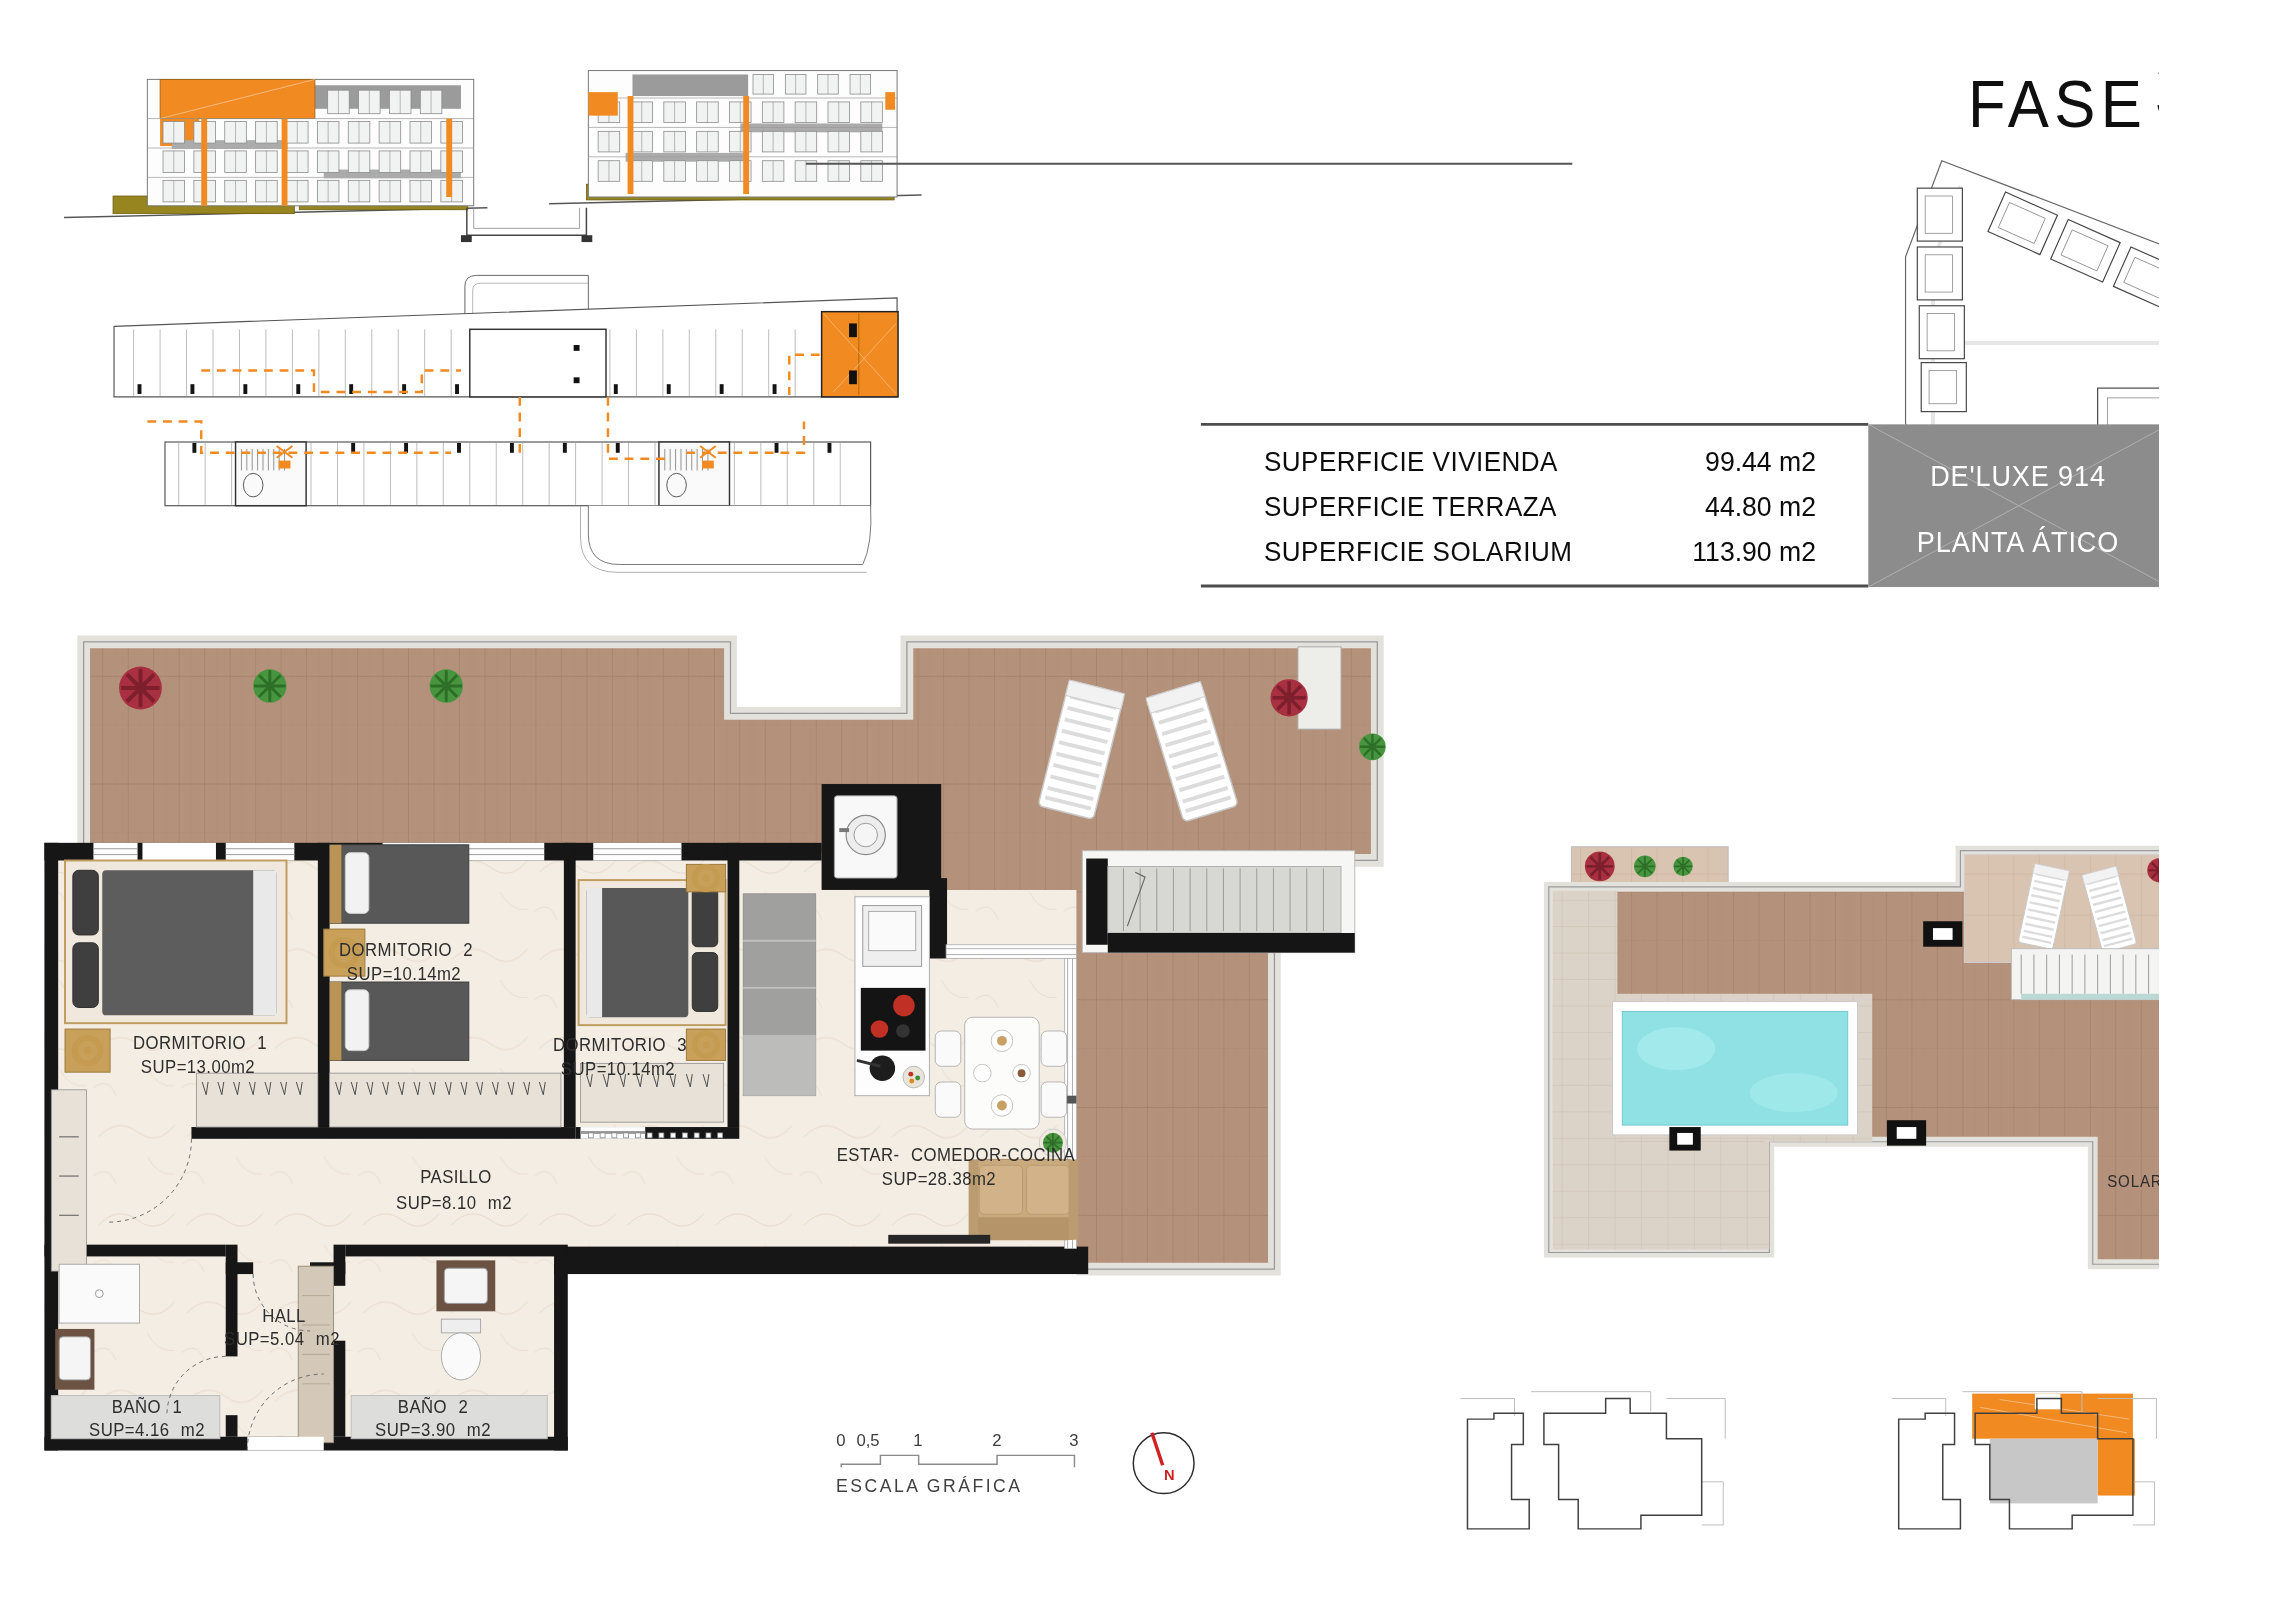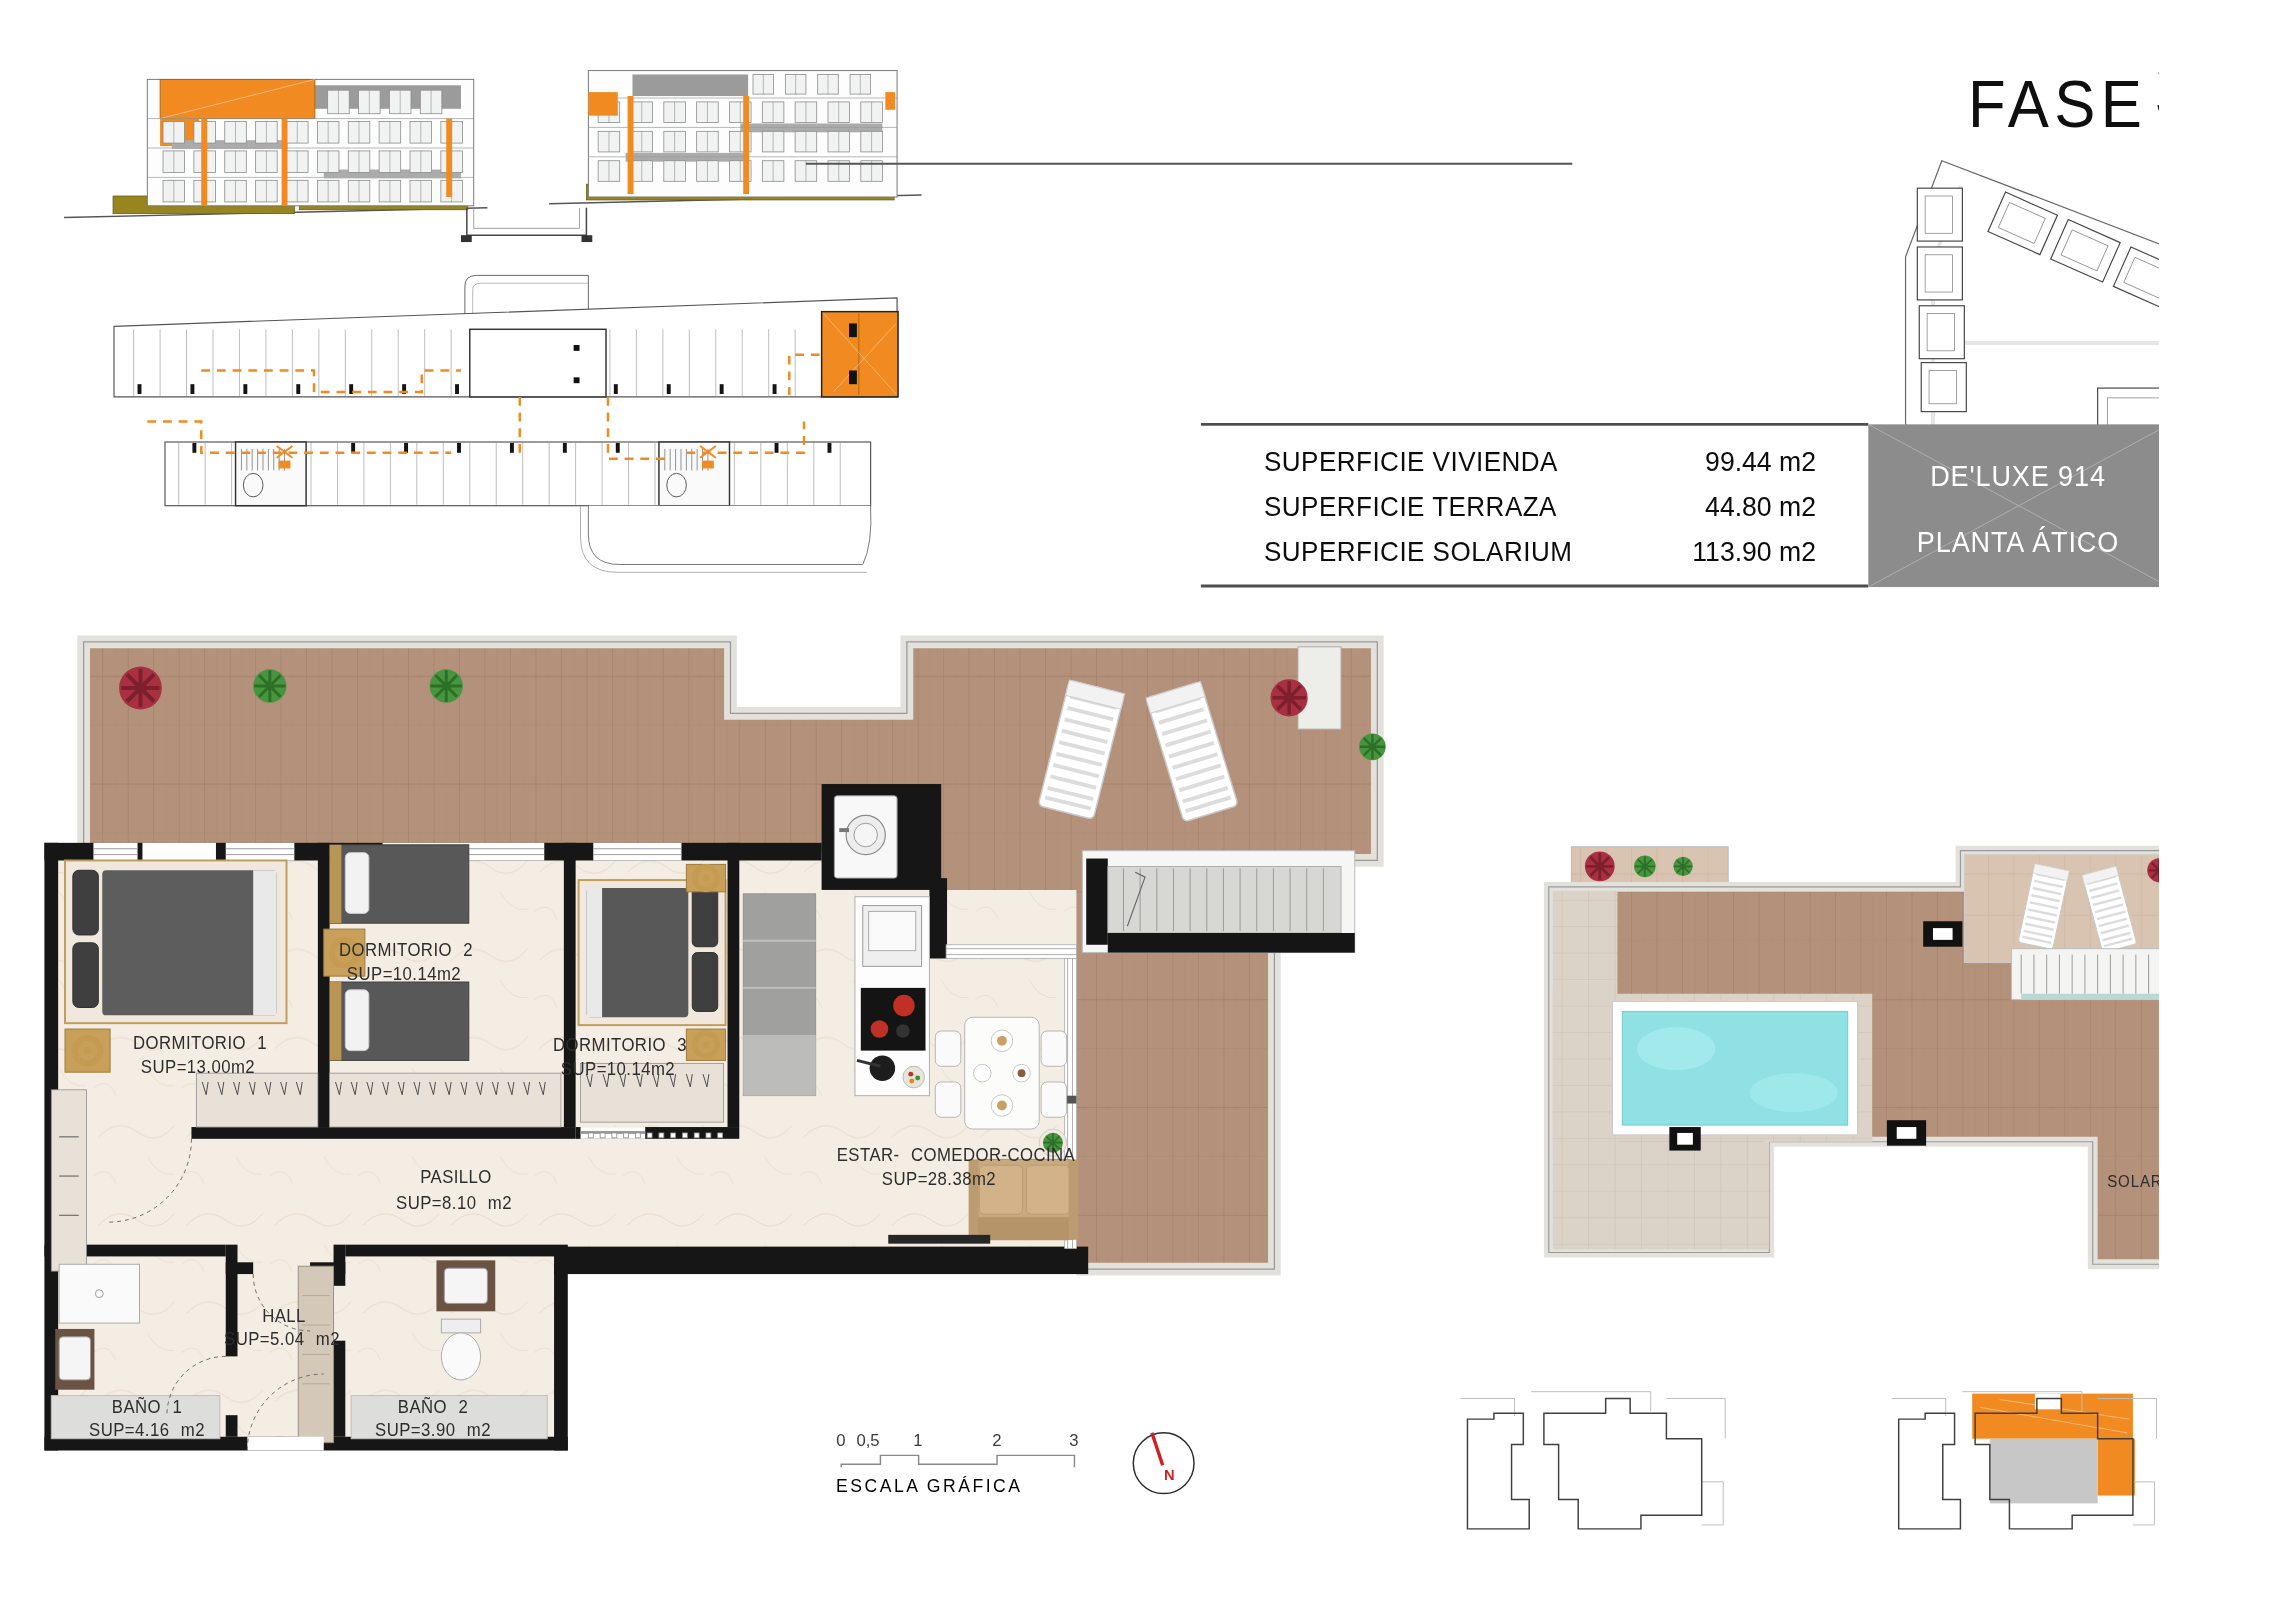--- a/index.html
+++ b/index.html
@@ -8,21 +8,21 @@
   svg{position:absolute;left:0;top:0}
   .t{position:absolute;white-space:nowrap}
   .c{transform:translateX(-50%) scaleX(.9)}
   .room-name,.room-area{font-size:18.6px;color:#2d2d2d;letter-spacing:0.5px;word-spacing:6.9px}
   .fase{font-size:67px;letter-spacing:5.9px;color:#0f0f0f;transform:scaleX(.92);transform-origin:0 0}
   .fase3{font-size:90px;color:#0f0f0f}
   .tbl-label{font-size:28px;color:#0c0c0c;transform:scaleX(.93);transform-origin:0 0;letter-spacing:0.5px}
   .tbl-value{font-size:28px;color:#0c0c0c;text-align:right;transform:scaleX(.95);transform-origin:100% 0}
   .badge-line{font-size:30px;color:#fff;letter-spacing:1px}
   .scale-num{font-size:16.7px;color:#3c3c3c;transform:translateX(-50%)}
-  .escala{font-size:17.6px;letter-spacing:2.5px;color:#000000}
+  .escala{font-size:17.6px;letter-spacing:2.5px;color:#404040}
   .solarium-label{font-size:16.7px;letter-spacing:1px;color:#2d2d2d}
   .north{font-size:14.7px;color:#cf2121;font-weight:bold}
 </style>
 </head>
 <body>
 
 <div class="canvas">
 <svg width="2293" height="1621" viewBox="0 0 2339 1654">
 <defs>
   <pattern id="pWood" width="26" height="110" patternUnits="userSpaceOnUse">

